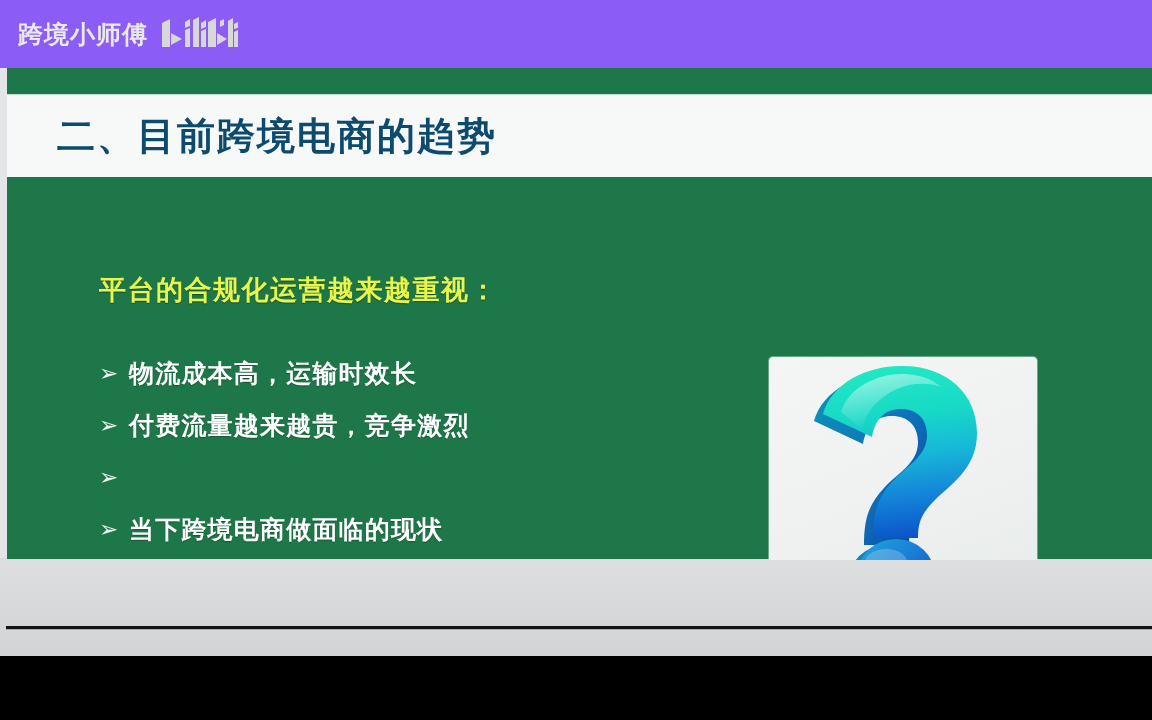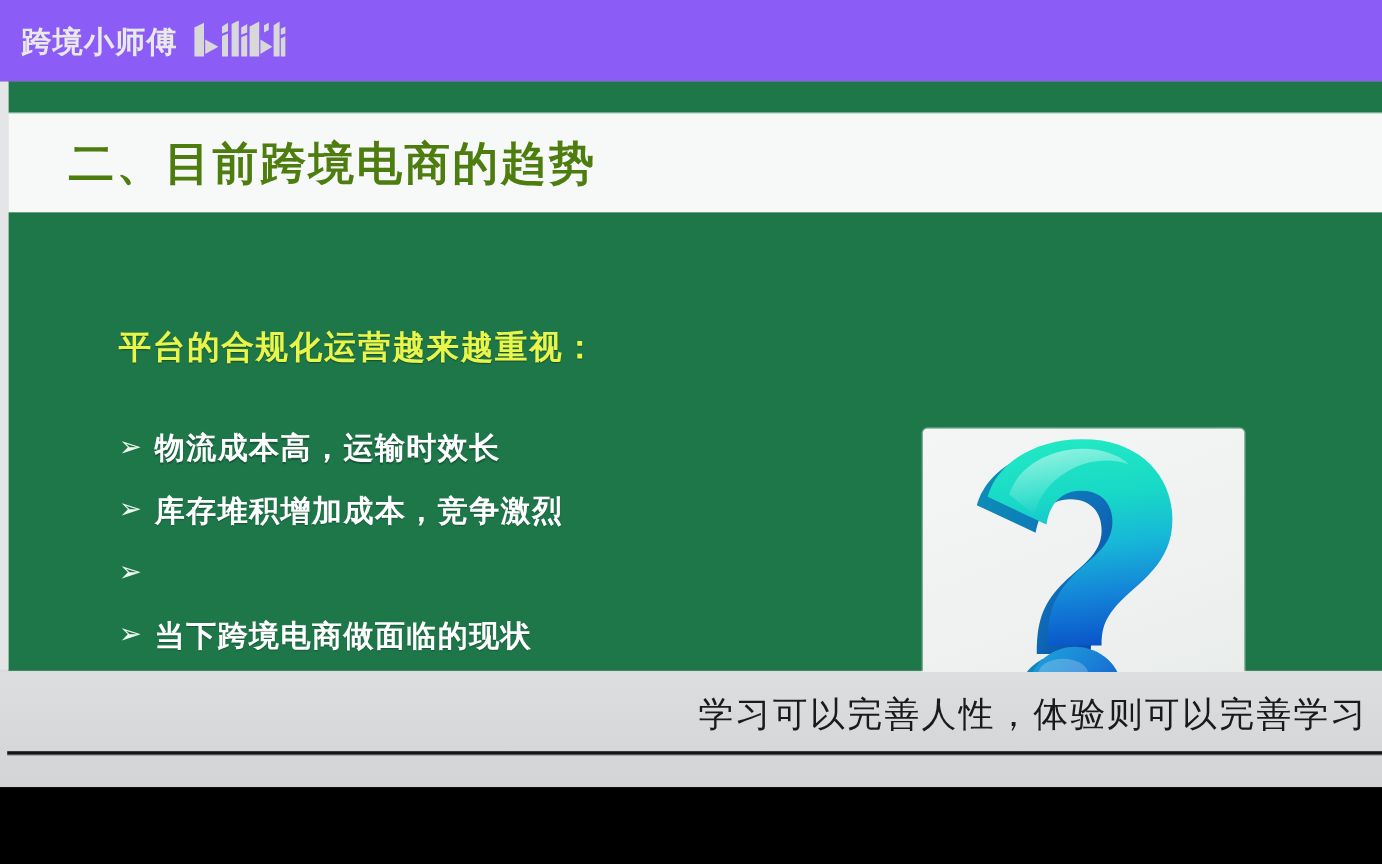--- a/index.html
+++ b/index.html
@@ -81,21 +81,21 @@
     width: 1145px;
     height: 83px;
     background: #f7f8f8;
     border-top: 1px solid #bfe3d2;
     box-sizing: border-box;
     display: flex;
     align-items: center;
   }
   .slide-title {
     margin-left: 50px;
-    color: #4d7c0f;
+    color: #0c4a6e;
     font-size: 38px;
     font-weight: 800;
     letter-spacing: 2px;
     line-height: 1;
     font-family: "DejaVu Sans", "Liberation Sans", sans-serif;
   }
 
   .slide-body {
     position: absolute;
     left: 7px; top: 109px;
@@ -263,21 +263,21 @@
 
       <div class="bullets">
 
         <div class="bullet-row">
           <span class="bullet-arrow">➢</span>
           <span class="bullet-text">物流成本高，运输时效长</span>
         </div>
 
         <div class="bullet-row">
           <span class="bullet-arrow">➢</span>
-          <span class="bullet-text">库存堆积增加成本，竞争激烈</span>
+          <span class="bullet-text">付费流量越来越贵，竞争激烈</span>
         </div>
 
         <div class="bullet-row">
           <span class="bullet-arrow">➢</span>
         </div>
 
         <div class="bullet-row">
           <span class="bullet-arrow">➢</span>
           <span class="bullet-text">当下跨境电商做面临的现状</span>
         </div>
@@ -356,21 +356,20 @@
 
           <ellipse cx="127" cy="219" rx="39" ry="37" fill="url(#qg2)"></ellipse>
 
           <ellipse cx="117" cy="205" rx="21" ry="13" fill="#ffffff" opacity="0.22"></ellipse>
         </svg>
       </div>
 
     </div>
 
     <div class="caption-strip"></div>
-    <div class="caption-text">学习可以完善人性，体验则可以完善学习</div>
     <div class="caption-rule"></div>
     <div class="caption-rule-light"></div>
 
   </div>
 
   <div class="bottom-black"></div>
 
 </div>
 
 </body></html>

